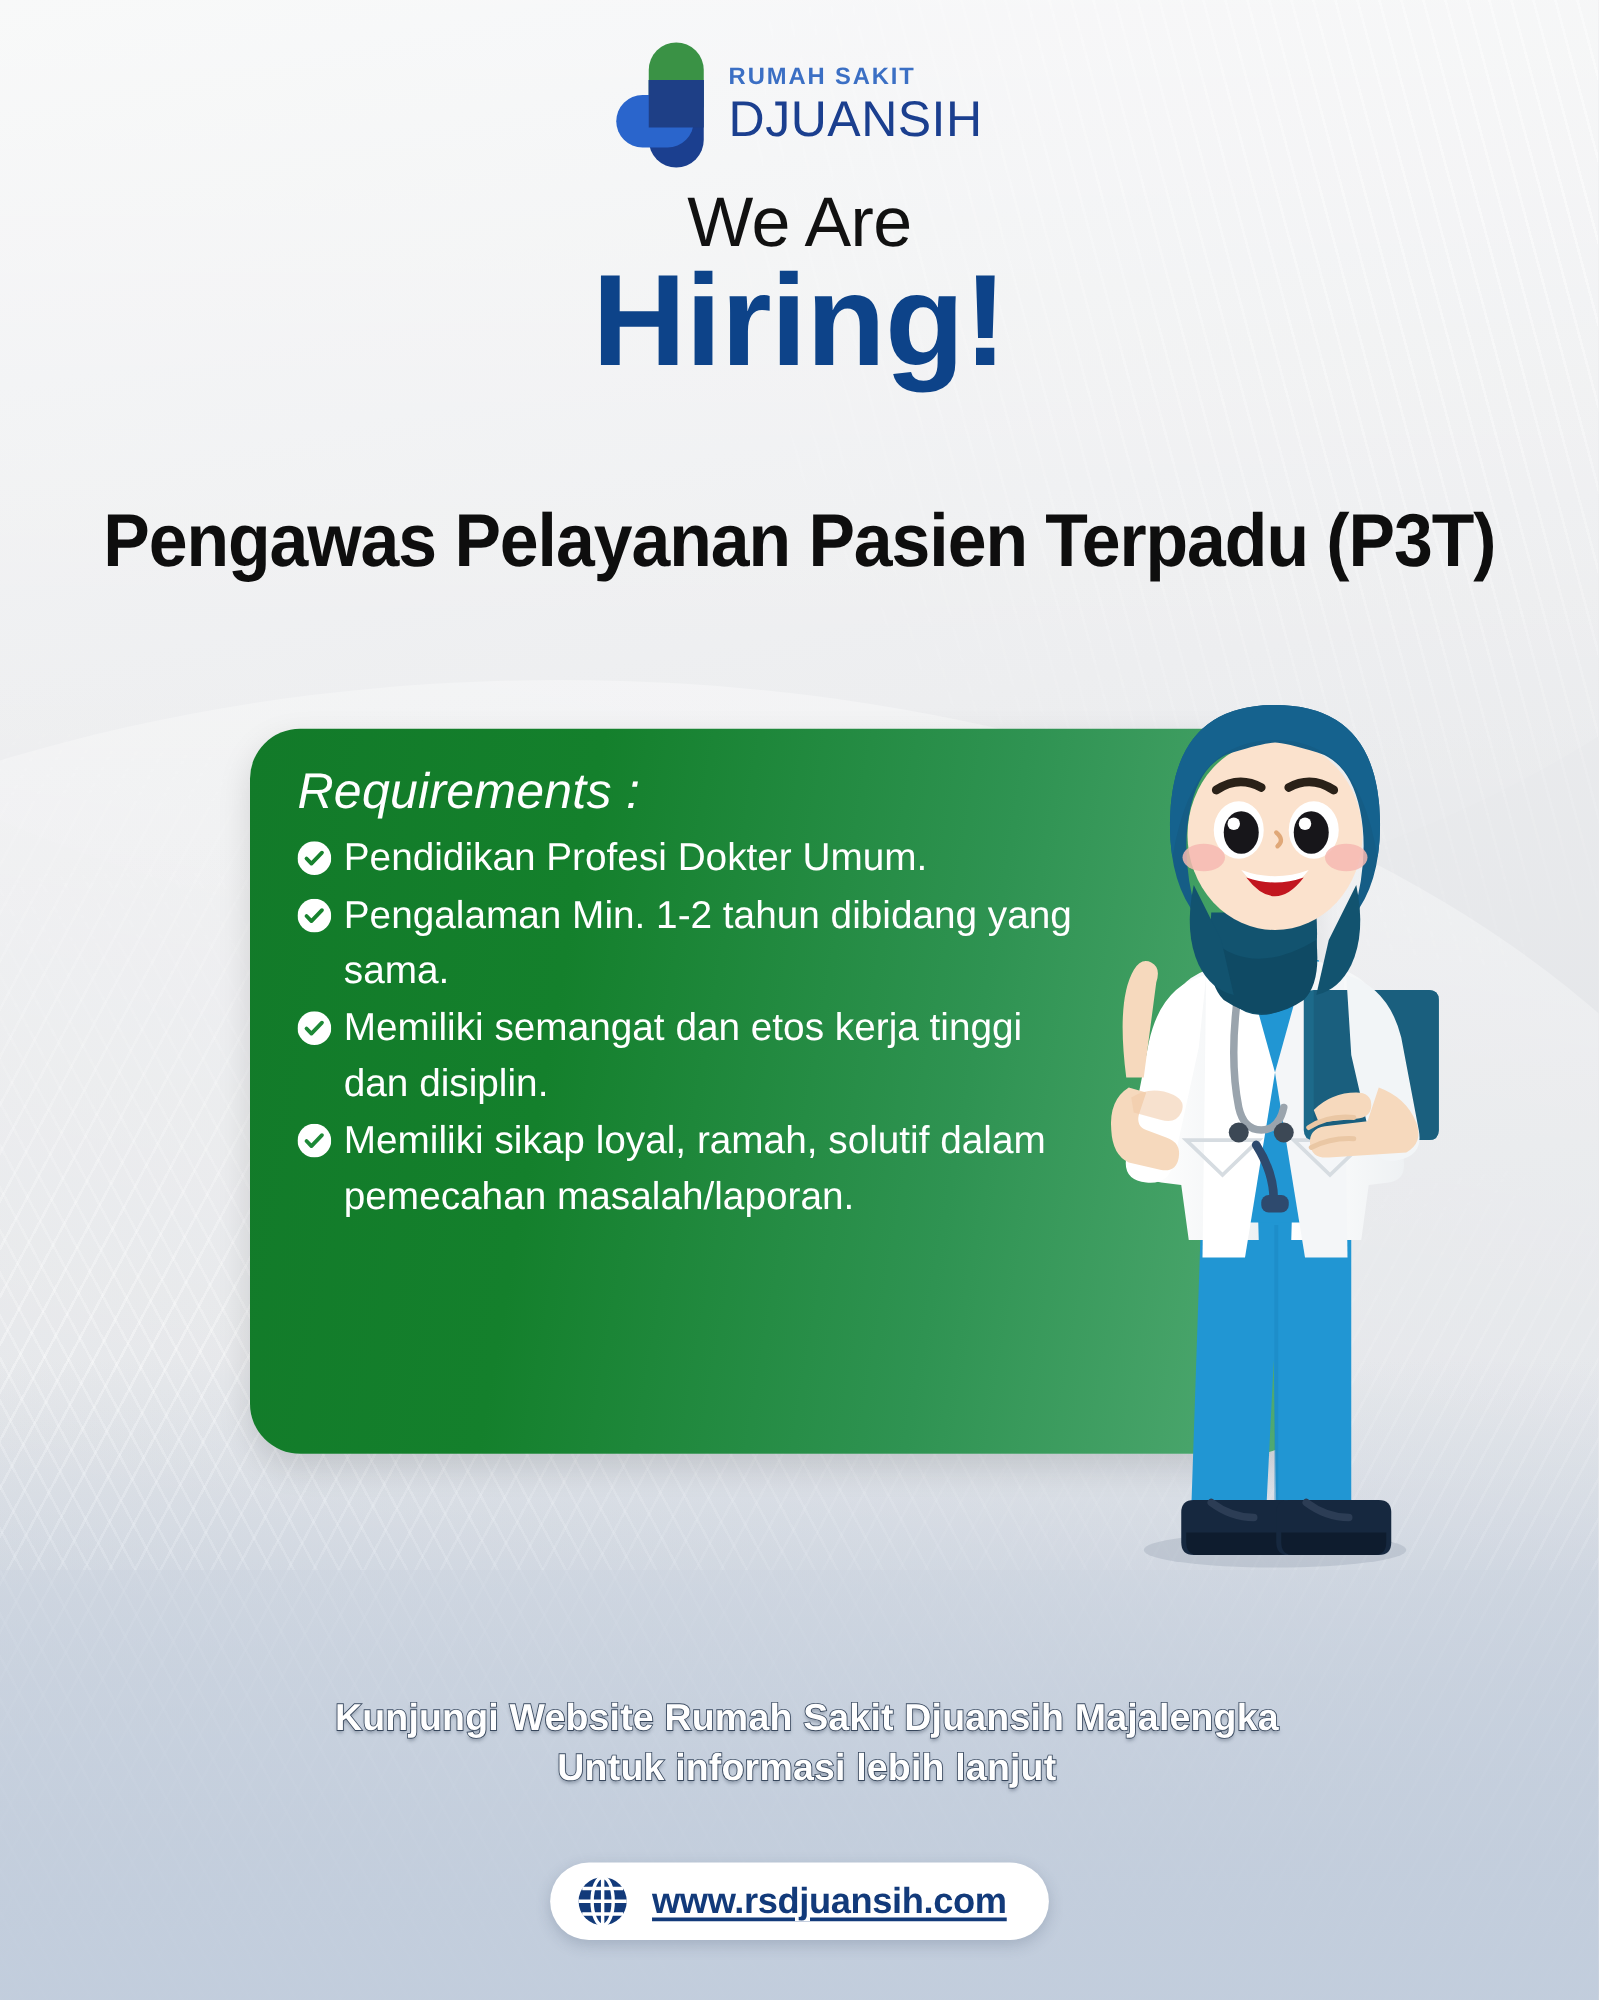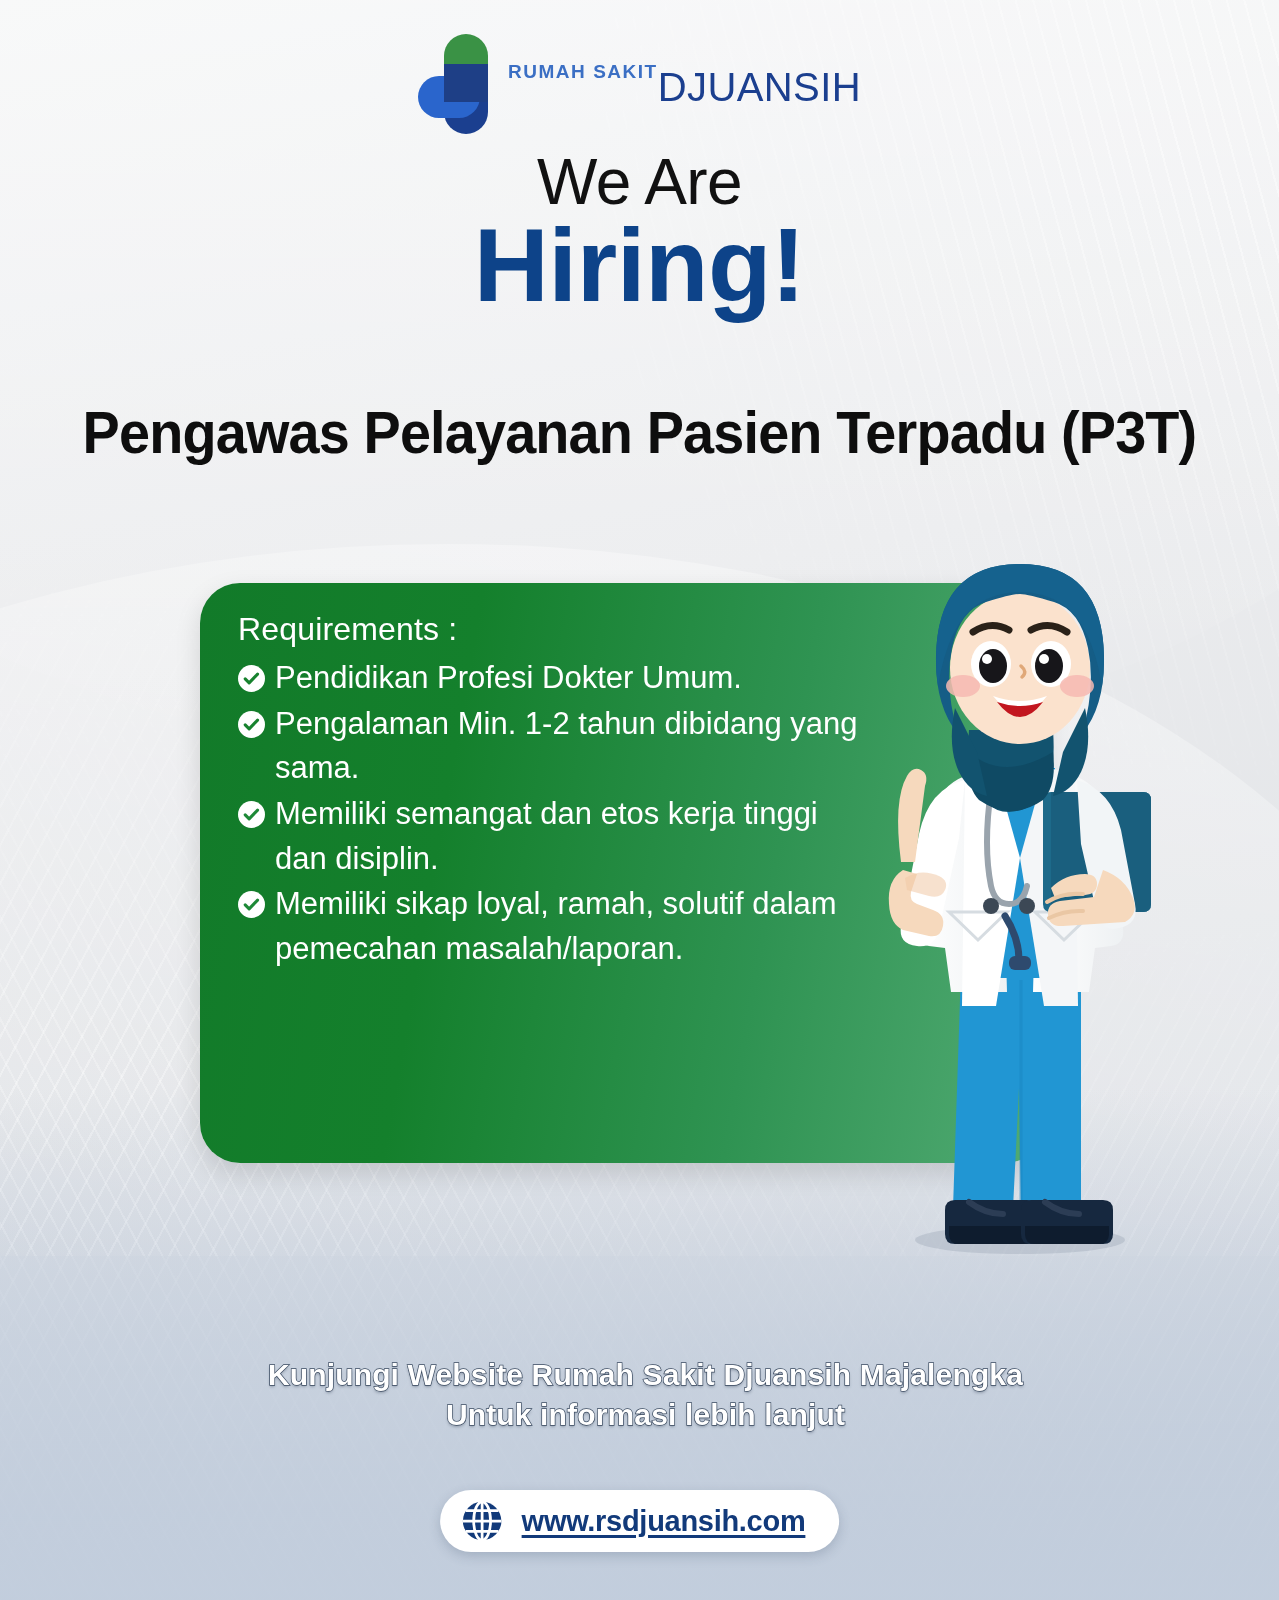--- a/index.html
+++ b/index.html
@@ -79,34 +79,34 @@
     background:#2a65cc; border-radius:21px;
   }
   .logo-mark .bar-vert {
     position:absolute; left:26px; top:30px; width:44px; height:70px;
     background:#1b3f8f; border-radius:0 0 22px 22px;
   }
   .logo-mark .bar-vert2 {
     position:absolute; left:26px; top:30px; width:44px; height:38px;
     background:#1e3f86;
   }
-  .logo-text { display:flex; flex-direction:row; line-height:1; }
+  .logo-text { display:flex; flex-direction:column; line-height:1; }
   .logo-top {
     font-size:19px; font-weight:700; letter-spacing:.08em;
     color:#3b6fc4;
   }
   .logo-bottom {
     font-size:40px; font-weight:400; letter-spacing:.01em;
     color:#1b3f8f; margin-top:5px;
   }
 
   
   .headline { position:absolute; top:150px; left:0; right:0; text-align:center; }
   .we-are {
-    font-size:64px; font-weight:400; color:#111; letter-spacing:-.01em;
+    font-size:56px; font-weight:400; color:#111; letter-spacing:-.01em;
     line-height:1.0;
   }
   .hiring {
     font-size:104px; font-weight:800; color:#0d4389; letter-spacing:-.005em;
     line-height:1.02; margin-top:-2px;
   }
   .jobtitle {
     position:absolute; top:393px; left:0; right:0; text-align:center;
     color:#0e0e0e;
     font-size:60px; font-weight:800; line-height:1.32;
@@ -117,22 +117,22 @@
   
   .req-card {
     position:absolute; left:200px; top:583px;
     width:845px; height:580px;
     border-radius:40px;
     background:linear-gradient(100deg,#127a29 0%,#14802c 30%,#2f9352 66%,#52ab74 100%);
     box-shadow:0 10px 26px rgba(0,0,0,.13);
     padding:28px 34px 0 38px;
   }
   .req-title {
-    color:#ffffff; font-size:32px; font-weight:400;
-    letter-spacing:.005em; margin-bottom:8px;
+    color:#ffffff; font-size:40px; font-weight:400;
+    letter-spacing:.005em; margin-bottom:8px;font-style:italic;
   }
   .req-list { list-style:none; }
   .req-item {
     display:flex; align-items:flex-start; gap:10px;
     color:#ffffff; font-size:31px; font-weight:400;
     line-height:1.44; margin-bottom:1px;
     max-width:640px;
   }
   .check-icon {
     flex:0 0 auto; width:27px; height:27px; margin-top:9px;

